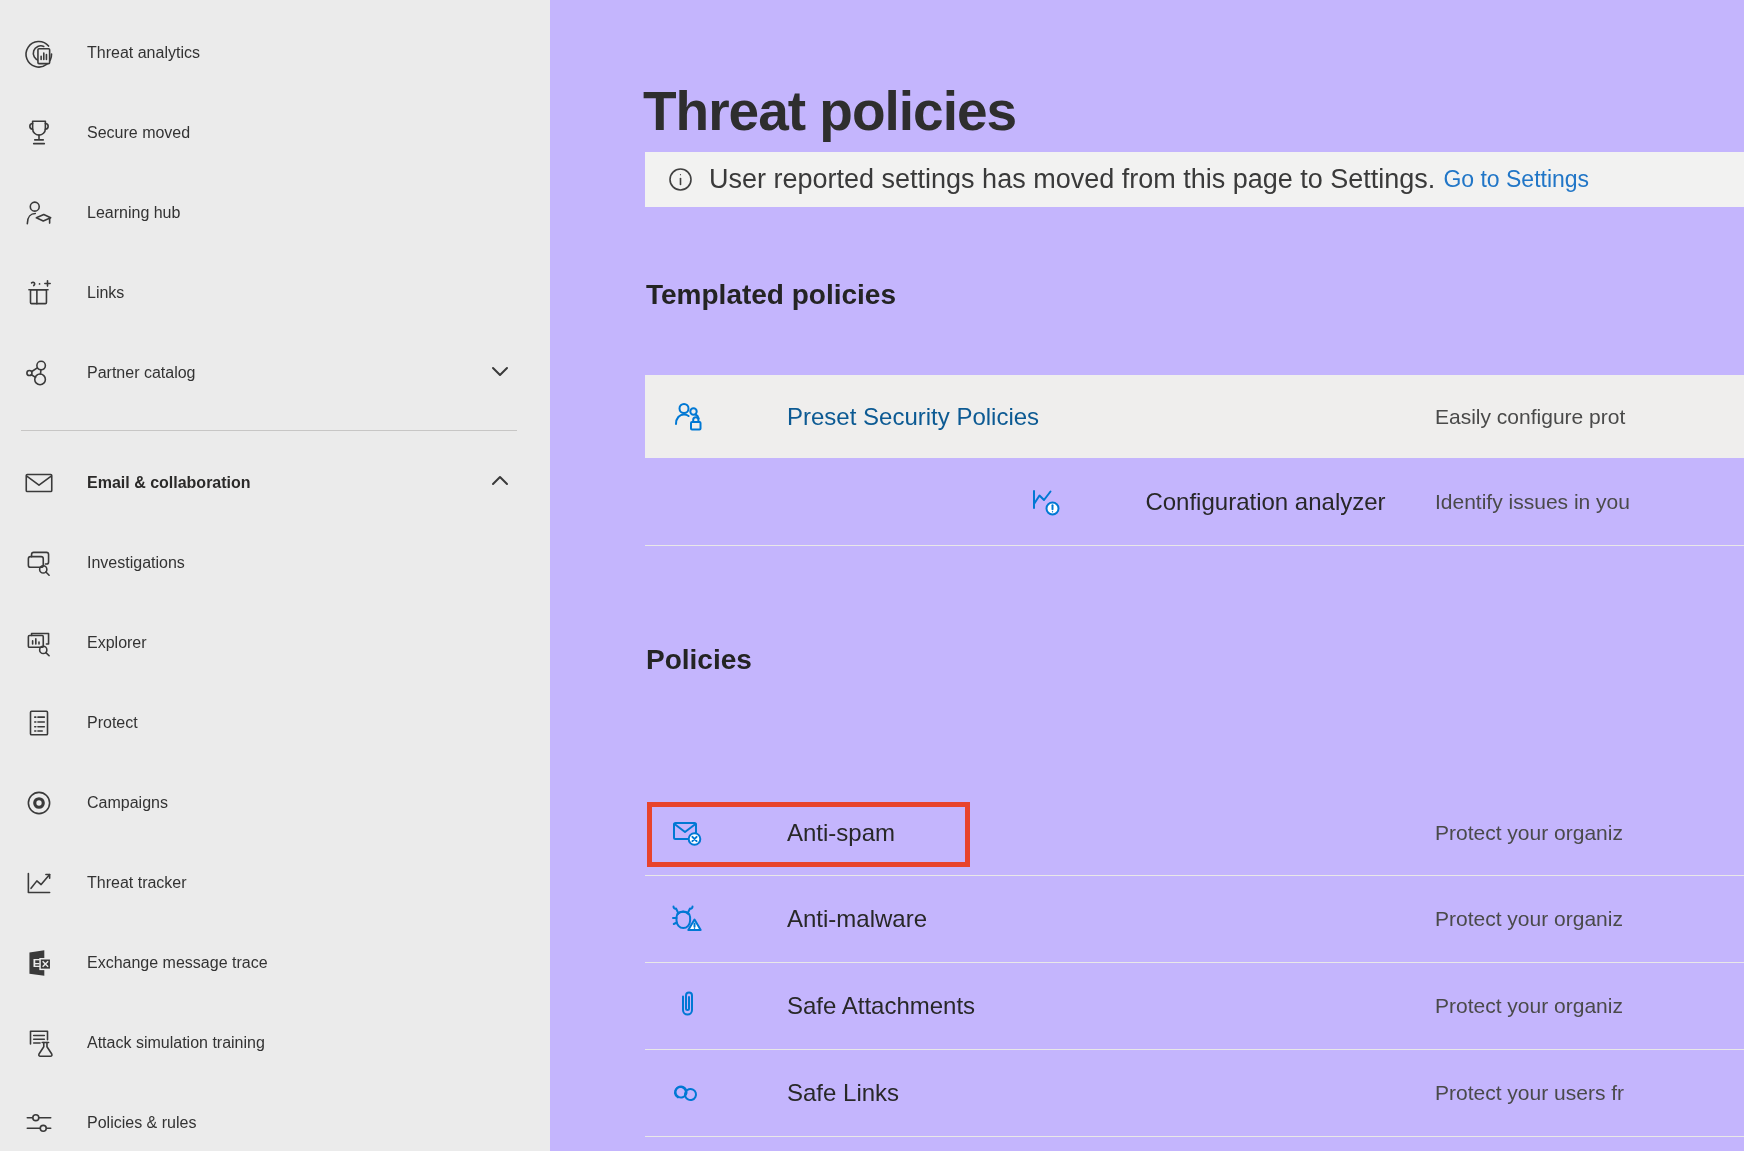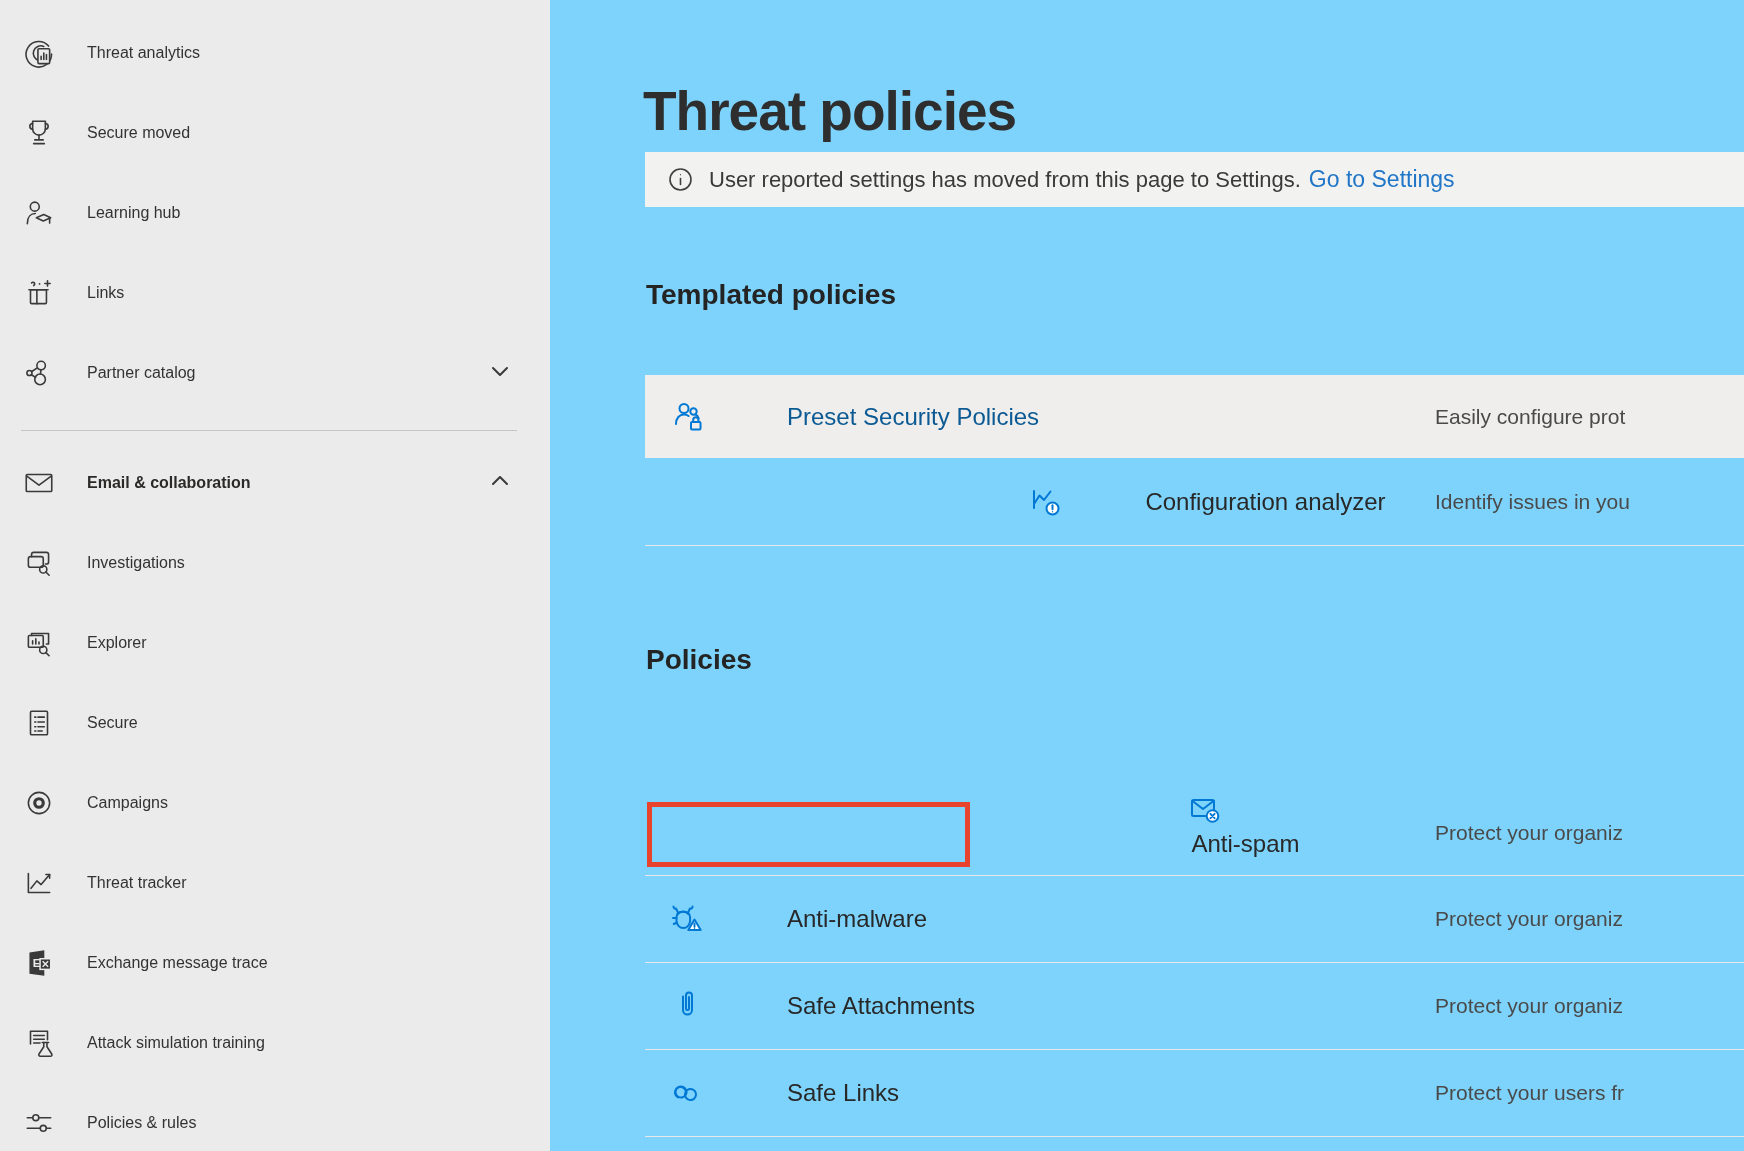--- a/index.html
+++ b/index.html
@@ -28,30 +28,30 @@
     height:80px;display:flex;align-items:center;padding-left:21px;
     position:relative;cursor:pointer;
   }
   .sicon{width:36px;height:36px;display:flex;align-items:center;justify-content:center;flex:0 0 36px;}
   .sicon svg{width:34px;height:34px;}
   .slabel{margin-left:30px;font-size:16px;color:#333;white-space:nowrap;}
   .side-item.bold .slabel{font-weight:700;color:#2b2a29;}
   .side-chevron{position:absolute;right:38px;top:50%;transform:translateY(-50%);}
   .side-divider{height:1px;background:#c7c6c5;margin:17px 33px 12px 21px;}
   
-  .main{position:absolute;left:550px;top:0;width:1194px;height:1151px;background:#7dd3fc;}
+  .main{position:absolute;left:550px;top:0;width:1194px;height:1151px;background:#c4b5fd;}
   .page-title{
     position:absolute;left:93px;top:42px;font-size:55px;font-weight:700;
     color:#2e2e2e;letter-spacing:-1px;white-space:nowrap;
   }
   .banner{
     position:absolute;left:95px;right:0;top:152px;height:55px;background:var(--banner-bg);
     display:flex;align-items:center;padding-left:22px;white-space:nowrap;overflow:hidden;
   }
-  .banner-text{font-size:22px;color:#3a3a3a;margin-left:15px;}
+  .banner-text{font-size:27px;color:#3a3a3a;margin-left:15px;}
   .banner-link{font-size:23px;color:var(--link-blue);margin-left:8px;text-decoration:none;cursor:pointer;}
   .section-heading{
     position:absolute;left:96px;font-size:28px;font-weight:700;color:#242424;white-space:nowrap;
   }
   .heading-templated{top:279px;}
   .heading-policies{top:644px;}
   .policy-row{
     position:absolute;left:95px;right:0;display:flex;align-items:center;
     padding-left:23px;cursor:pointer;
   }
@@ -59,21 +59,21 @@
   .picon svg{width:40px;height:40px;}
   .plabel{margin-left:79px;font-size:24px;font-weight:400;color:#282828;white-space:nowrap;}
   .plabel.linkstyle{color:var(--preset-link);}
   .pdesc{
     position:absolute;left:790px;top:50%;transform:translateY(-50%);
     font-size:21px;color:#4a4a4a;white-space:nowrap;
   }
   .row-preset{top:375px;height:83px;background:var(--selected-row-bg);}
   .row-config{top:458px;height:88px;border-bottom:1px solid #e9e8e8;justify-content:center;}
   .row-antiphishing{top:703px;height:87px;border-bottom:1px solid #e9e8e8;}
-  .row-antispam{top:790px;height:86px;border-bottom:1px solid #e9e8e8;flex-direction:column;}
+  .row-antispam{top:790px;height:86px;border-bottom:1px solid #e9e8e8;}
   .row-antimalware{top:876px;height:87px;border-bottom:1px solid #e9e8e8;}
   .row-safeattachments{top:963px;height:87px;border-bottom:1px solid #e9e8e8;}
   .row-safelinks{top:1050px;height:87px;border-bottom:1px solid #e9e8e8;}
   .annotation-box{
     position:absolute;left:97px;top:802px;width:323px;height:65px;
     border:5px solid var(--annotation-red);pointer-events:none;
   }
   
   .s-stroke{fill:none;stroke:#3a3a3a;stroke-width:1.5;stroke-linecap:round;stroke-linejoin:round;}
   .b-stroke{fill:none;stroke:var(--accent-blue);stroke-width:2;stroke-linecap:round;stroke-linejoin:round;}
@@ -209,21 +209,21 @@
 
   <div class="side-item">
     <span class="sicon">
       <svg viewBox="0 0 32 32">
           <g class="s-stroke">
         <rect x="8" y="5" width="16" height="22" rx="1"></rect>
         <path d="M12 10.5h1M15 10.5h6M12 15h1M15 15h6M12 19.5h1M15 19.5h6M12 23.5h1M15 23.5h4"></path>
       </g>
         </svg>
     </span>
-    <span class="slabel">Secure</span>
+    <span class="slabel">Protect</span>
   </div>
 
   <div class="side-item">
     <span class="sicon">
       <svg viewBox="0 0 32 32">
           <g class="s-stroke">
         <circle cx="16" cy="16" r="10"></circle>
         <circle cx="16" cy="16" r="4" stroke-width="3"></circle>
       </g>
         </svg>

